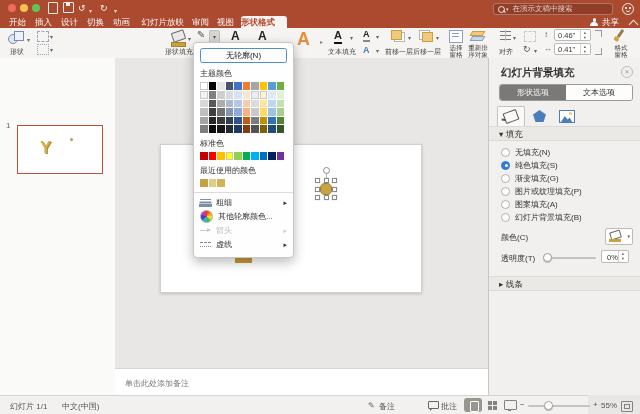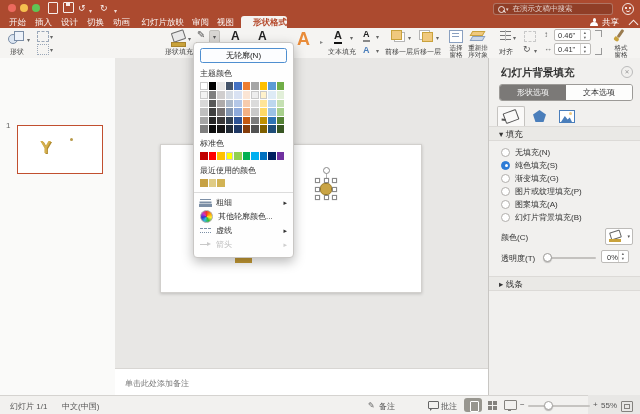--- a/index.html
+++ b/index.html
@@ -18,21 +18,21 @@
              border:1px solid rgba(255,255,255,.28);border-radius:3px;display:flex;align-items:center;padding:0 4px;box-sizing:border-box}
   .mag{width:5px;height:5px;border:1px solid rgba(255,255,255,.85);border-radius:50%;position:relative;flex:0 0 auto}
   .mag::after{content:"";position:absolute;left:4px;top:4px;width:3px;height:1px;background:rgba(255,255,255,.85);transform:rotate(45deg)}
   .search-ph{color:rgba(255,255,255,.75);font-size:7.5px;margin-left:4px;white-space:nowrap}
   .smiley{position:absolute;left:622px;top:3px;width:10px;height:10px;border:1px solid rgba(255,255,255,.85);border-radius:50%}
   .smiley::before{content:"";position:absolute;left:2px;top:3px;width:1.5px;height:1.5px;background:#fff;box-shadow:4px 0 0 #fff;border-radius:50%}
   .smiley::after{content:"";position:absolute;left:2.5px;top:4px;width:4px;height:3px;border-bottom:1px solid #fff;border-radius:50%}
   
   .tab{position:absolute;top:17px;height:11px;line-height:11px;color:rgba(255,255,255,.95);font-size:8.5px;text-align:right}
   .tab-sel{position:absolute;left:241px;top:16px;width:46px;height:12px;background:#F5F4F2;border-radius:3px 3px 0 0;
-           color:#B5492B;font-size:8.5px;line-height:12px;text-align:right;font-weight:bold}
+           color:#B5492B;font-size:8.5px;line-height:12px;text-align:left;font-weight:bold}
   .share{position:absolute;left:602px;top:17px;color:#fff;font-size:8.5px}
   .person{position:absolute;left:590px;top:18px;width:9px;height:9px}
   .person::before{content:"";position:absolute;left:2.5px;top:0;width:3.5px;height:3.5px;border-radius:50%;background:#fff}
   .person::after{content:"";position:absolute;left:0;top:4px;width:8px;height:4px;border-radius:4px 4px 0 0;background:#fff}
   .chev-up{position:absolute;left:630px;top:21px;width:6px;height:6px;border-left:1.5px solid rgba(255,255,255,.9);border-top:1.5px solid rgba(255,255,255,.9);transform:rotate(45deg)}
   
   .ribbon{position:absolute;left:0;top:28px;width:640px;height:30px;background:#F5F4F2;border-bottom:1px solid #D8D6D2}
   .rlabel{position:absolute;font-size:7px;color:#444;text-align:center;white-space:nowrap}
   .rlabel2{position:absolute;font-size:6.5px;line-height:7px;color:#444;text-align:center;white-space:nowrap}
   .caret{color:#666;font-size:6px}
@@ -399,28 +399,28 @@
   <div class="mdiv"></div>
   <div class="mitem">
     <span class="wt-ic"></span>
     <span>粗细</span>
     <span class="sub">▸</span>
   </div>
   <div class="mitem">
     <span class="wheel"></span>
     <span>其他轮廓颜色...</span>
   </div>
+  <div class="mitem dis">
+    <span class="arr-ic"></span>
+    <span>箭头</span>
+    <span class="sub">▸</span>
+  </div>
   <div class="mitem">
     <span class="dash-ic"></span>
     <span>虚线</span>
-    <span class="sub">▸</span>
-  </div>
-  <div class="mitem dis">
-    <span class="arr-ic"></span>
-    <span>箭头</span>
     <span class="sub">▸</span>
   </div>
 </div>
 
 <div class="pane">
   <div class="pane-title">幻灯片背景填充</div>
   <div class="pane-close">✕</div>
   <div class="seg">
     <div class="on">形状选项</div>
     <div class="off">文本选项</div>

